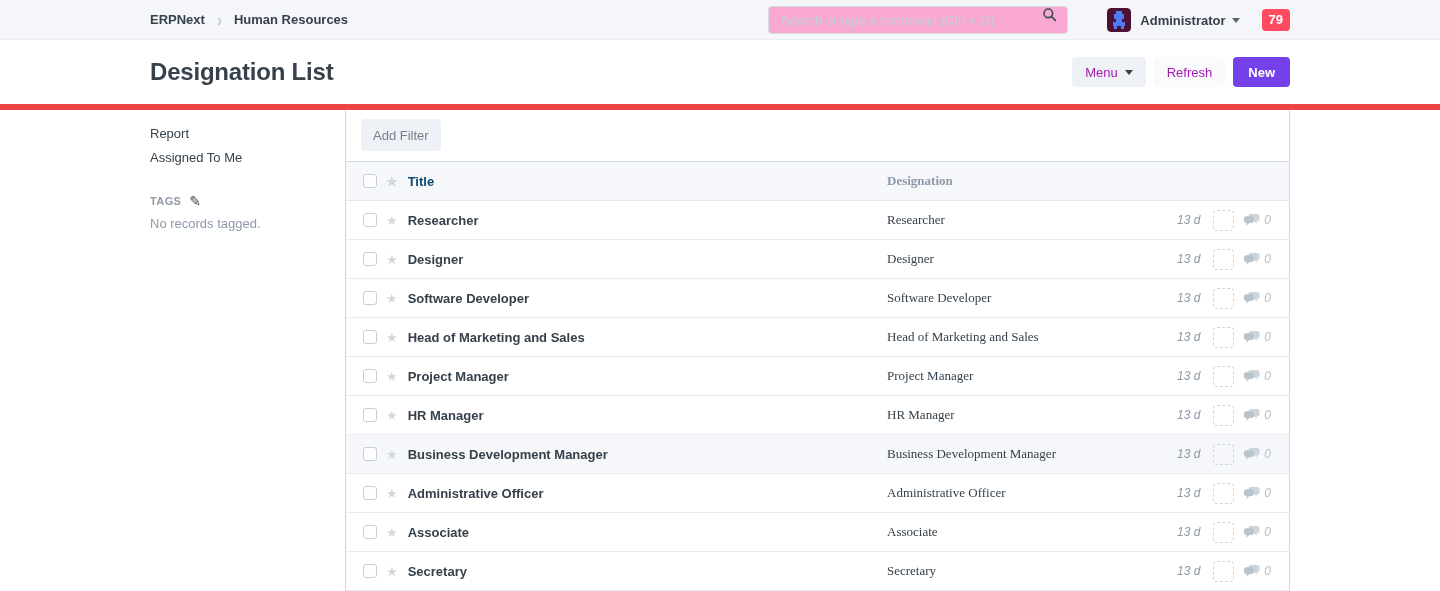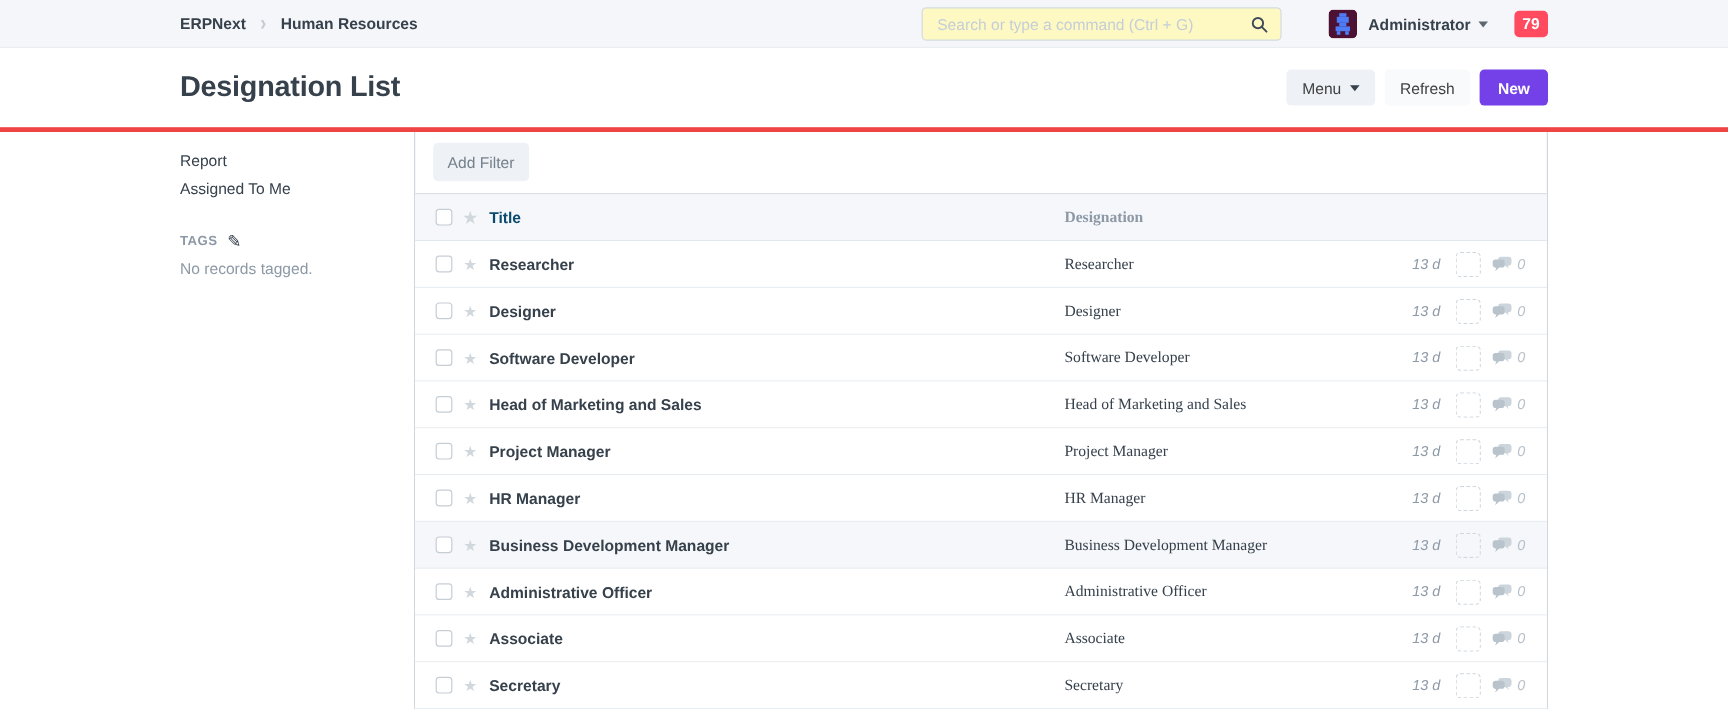--- a/index.html
+++ b/index.html
@@ -16,22 +16,22 @@
     display:flex; align-items:center; padding:0 150px; position:relative;
   }
   .breadcrumb { display:flex; align-items:flex-end; gap:12px; }
   .crumb { font-weight:700; color:#36414c; text-decoration:none; cursor:pointer; }
   .crumb-chevron {
     color:#c3ccd4; font-size:15px; font-weight:700; line-height:1;
     transform:scaleY(1.2); margin-top:-2px;
   }
   .search-wrap {
     position:absolute; left:768px; top:6px; width:300px; height:28px;
-    background:#fef9c3; border:1px solid #d4dbe1; border-radius:4px;
-    display:flex; align-items:center; padding:0 10px;
+    background:#f9a8d4; border:1px solid #d4dbe1; border-radius:4px;
+    display:flex; padding:0 10px;
   }
   .search-wrap input {
     border:none; outline:none; flex:1; background:transparent;
     font-family:"Liberation Sans", sans-serif; font-size:13px; color:#36414c;
   }
   .search-wrap input::placeholder { color:#c5ced7; }
   .user-area {
     position:absolute; right:150px; top:0; height:40px;
     display:flex; align-items:center;
   }
@@ -43,28 +43,28 @@
     border-top:5px solid #5d6772;
   }
   .notif-badge {
     margin-left:22px; background:var(--badge,#ff4a60); color:#fff;
     font-weight:700; font-size:13px; padding:3px 7px 4px; border-radius:4px;
     cursor:pointer;
   }
 
   
   .page-head {
-    height:70px; background:#fff; border-bottom:4px solid #ef4444;
+    height:70px; background:#fff; border-bottom:6px solid #ef4444;
     display:flex; align-items:center; padding:0 150px;justify-content:space-between;
   }
   .page-title { font-size:24px; font-weight:700; margin:0; letter-spacing:-0.2px; }
   .page-actions { margin-left:auto; display:flex; gap:8px; }
   .btn {
     height:30px; border:none; border-radius:4px; padding:0 13px;
-    font-family:"Liberation Sans", sans-serif; font-size:13px; color:#404040;
+    font-family:"Liberation Sans", sans-serif; font-size:13px; color:#a21caf;
     display:inline-flex; align-items:center; cursor:pointer;
   }
   .btn-menu { background:#eef2f6; }
   .btn-menu .caret { border-top-color:#36414c; margin-left:7px; }
   .btn-refresh { background:#f8fafb; }
   .btn-new { background:var(--accent,#7341e7); color:#fff; font-weight:600; padding:0 15px; }
 
   
   .main { display:flex; align-items:stretch; height:481px; }
   .sidebar { width:345px; padding:12px 30px 0 150px; }

